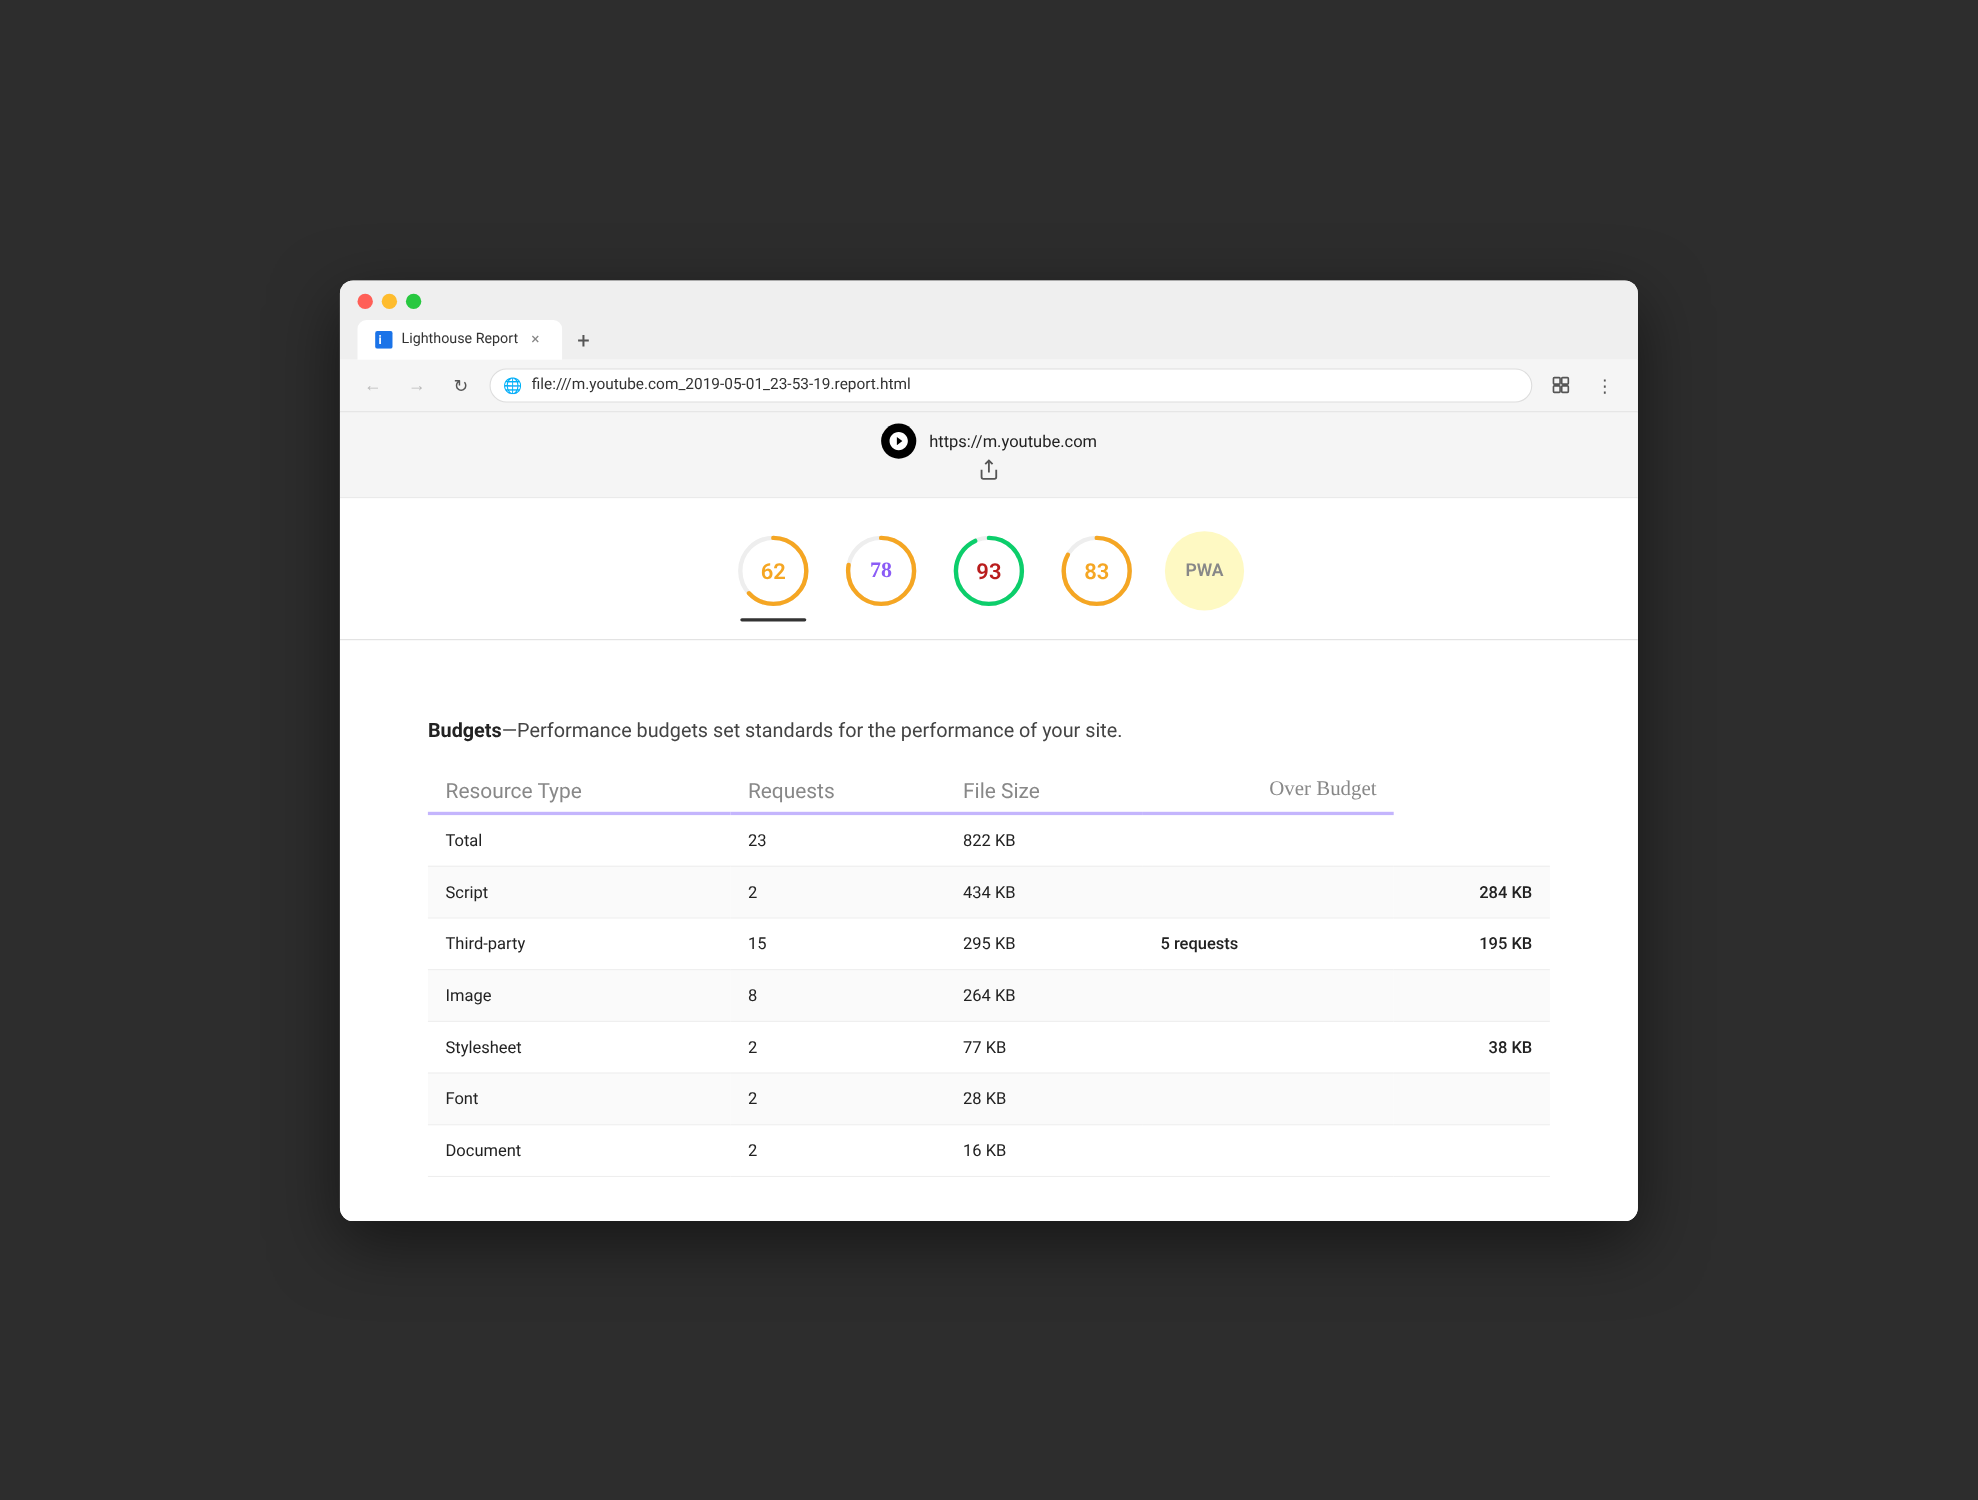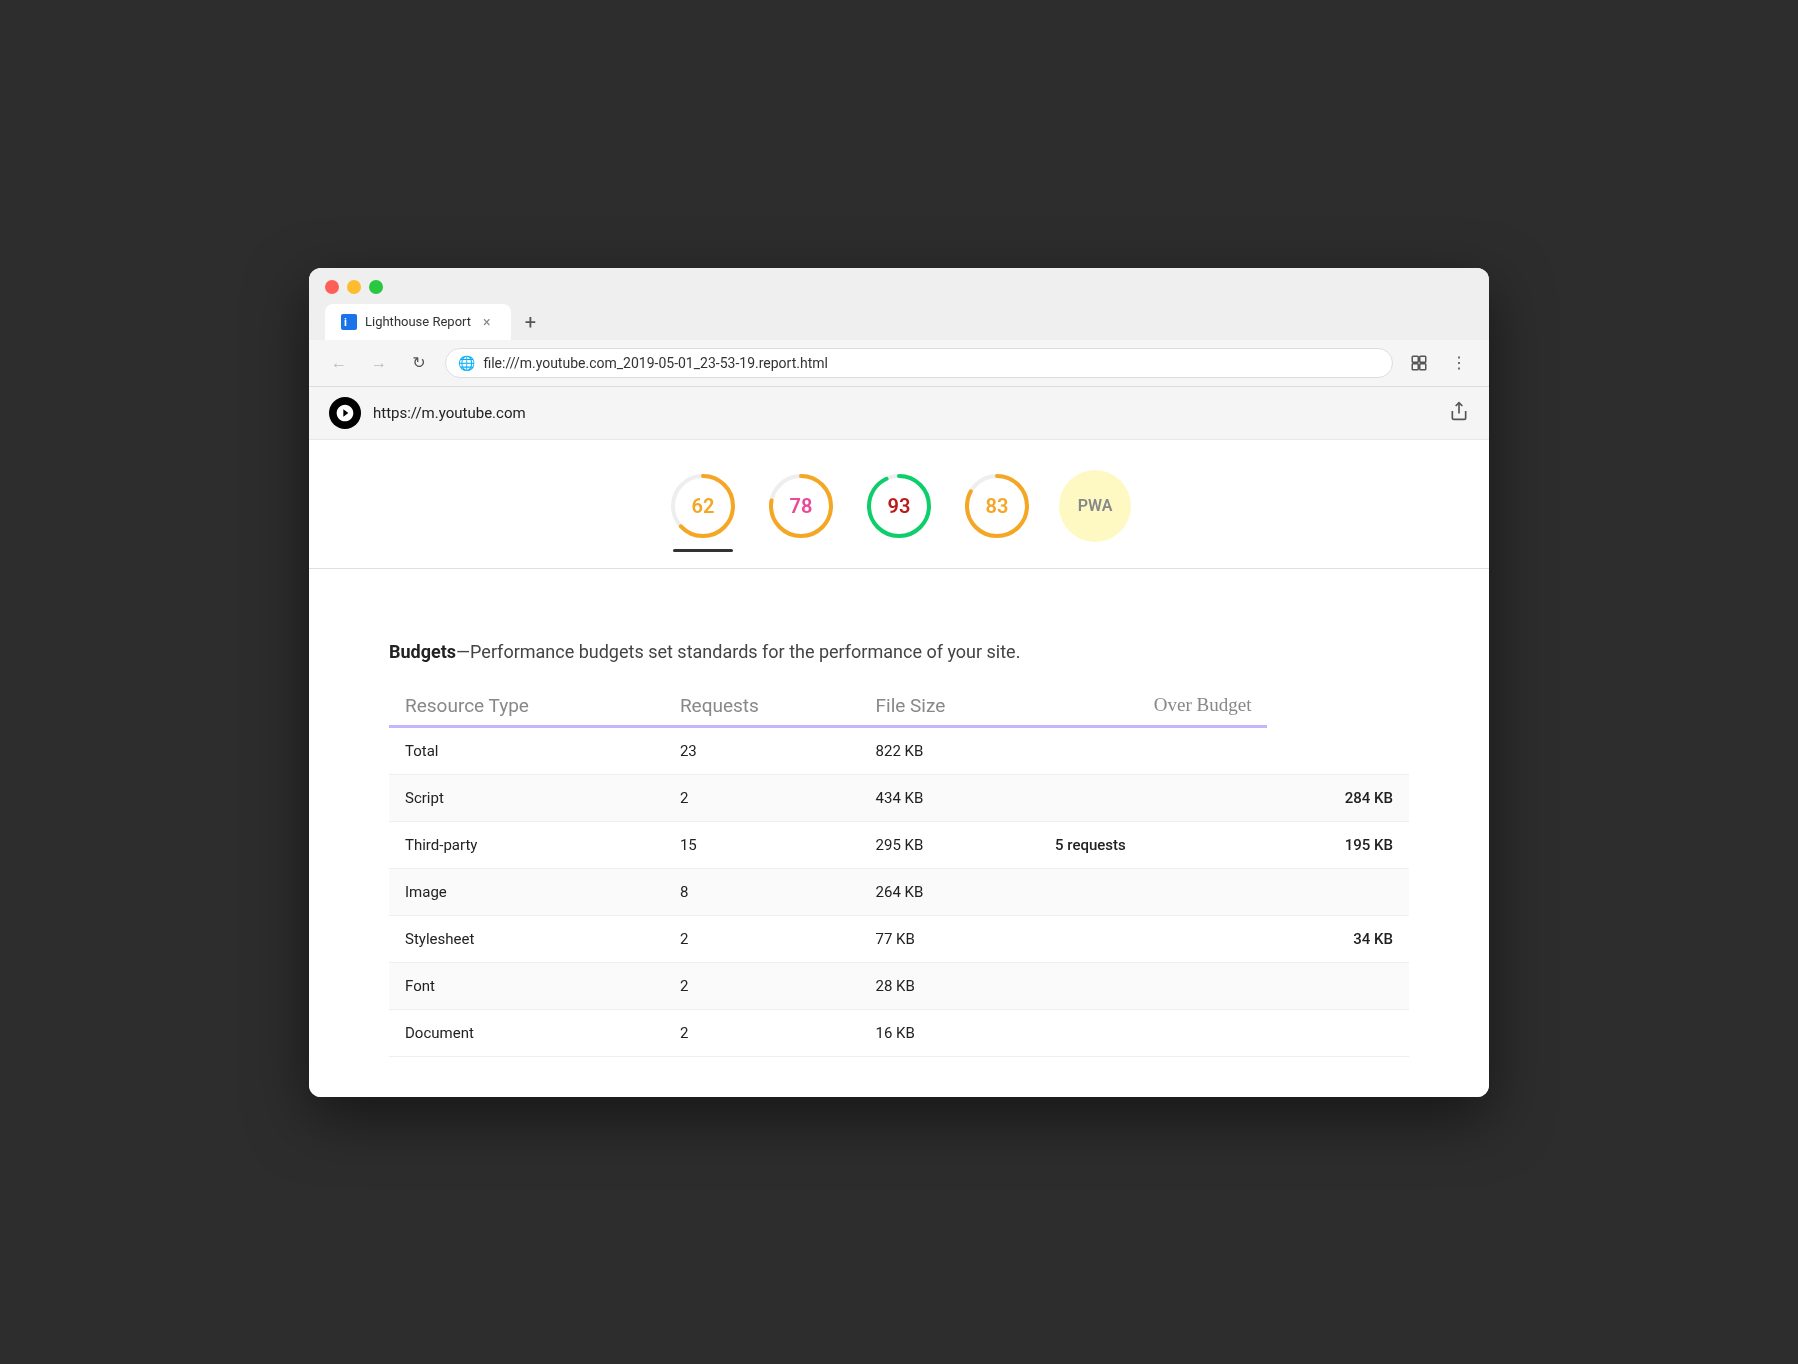--- a/index.html
+++ b/index.html
@@ -153,20 +153,21 @@
     }
 
     
     .site-bar {
       background: #f5f5f5;
       padding: 10px 20px;
       display: flex;
       align-items: center;
       justify-content: space-between;
       border-bottom: 1px solid #e8e8e8;
+      flex-direction: column;
     }
 
     .site-bar-left {
       display: flex;
       align-items: center;
       gap: 12px;
     }
 
     .site-logo {
       width: 32px;
@@ -417,21 +418,21 @@
           <span class="score-number" style="color:#f5a623;">62</span>
         </div>
       </div>
 
       <div class="score-circle-wrap">
         <div class="score-circle">
           <svg viewBox="0 0 72 72">
             <circle class="score-circle-bg" cx="36" cy="36" r="30"></circle>
             <circle class="score-circle-fg" cx="36" cy="36" r="30" stroke="#f5a623" stroke-dasharray="146.61 188.5" stroke-dashoffset="0"></circle>
           </svg>
-          <span class="score-number" style="color:#ec4899;">78</span>
+          <span class="score-number" style="color:#8b5cf6;font-family:Liberation Serif, serif;">78</span>
         </div>
       </div>
 
       <div class="score-circle-wrap">
         <div class="score-circle">
           <svg viewBox="0 0 72 72">
             <circle class="score-circle-bg" cx="36" cy="36" r="30"></circle>
             <circle class="score-circle-fg" cx="36" cy="36" r="30" stroke="#0cce6b" stroke-dasharray="175.31 188.5" stroke-dashoffset="0"></circle>
           </svg>
           <span class="score-number" style="color:#b91c1c;">93</span>
@@ -499,21 +500,21 @@
               <td>8</td>
               <td>264 KB</td>
               <td></td>
               <td class="right"></td>
             </tr>
             <tr>
               <td>Stylesheet</td>
               <td>2</td>
               <td>77 KB</td>
               <td></td>
-              <td class="right over-budget-red">34 KB</td>
+              <td class="right over-budget-red">38 KB</td>
             </tr>
             <tr>
               <td>Font</td>
               <td>2</td>
               <td>28 KB</td>
               <td></td>
               <td class="right"></td>
             </tr>
             <tr>
               <td>Document</td>

